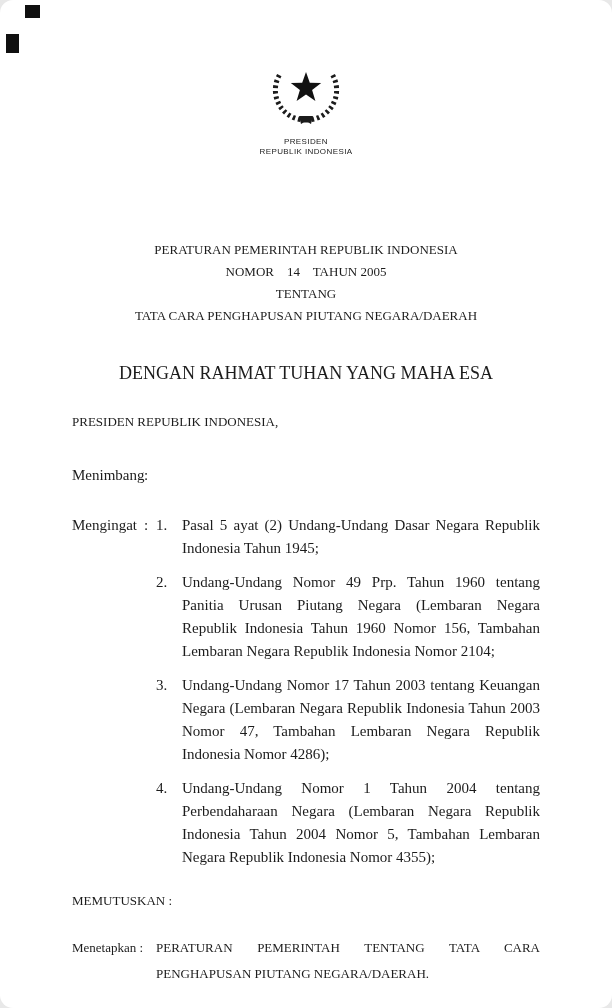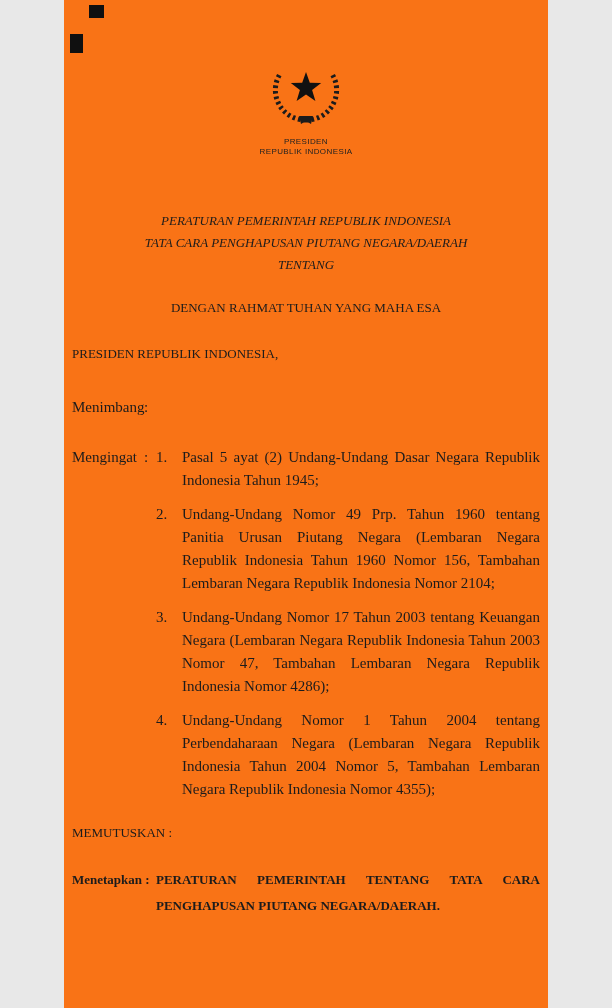--- a/index.html
+++ b/index.html
@@ -1,41 +1,42 @@
 <!DOCTYPE html>
 <html><head>
 <meta charset="utf-8">
 <style>
   html,body{margin:0;padding:0;background:#e8e8e8;}
   .page{
     position:relative;
-    width:484px;height:1008px;
+    width:612px;height:1008px;
     margin:0 auto;
-    background:#f97316;
+    background:#ffffff;
     font-family:"Liberation Serif","DejaVu Serif",serif;
     color:#1c1c1c;
     overflow:hidden;
+    border-radius:13px;
   }
   
   .artifact1{position:absolute;left:25px;top:5px;width:15px;height:13px;background:#101010;}
   .artifact2{position:absolute;left:6px;top:34px;width:13px;height:19px;background:#101010;}
 
   .emblem-wrap{padding-top:54px;text-align:center;}
   .emblem-caption{
     margin-top:3px;
     font-family:"Liberation Sans","DejaVu Sans",sans-serif;
     font-size:8px;line-height:10px;letter-spacing:.4px;color:#222;
   }
 
   .content{width:468px;margin:0 auto;} 
 
-  .title-block{margin-top:53px;text-align:center;font-size:13px;line-height:22px;font-style:italic;}
+  .title-block{margin-top:82px;text-align:center;font-size:13px;line-height:22px;}
   .pre{white-space:pre;}
 
-  .invocation{margin-top:24px;text-align:center;font-size:13px;}
+  .invocation{margin-top:36px;text-align:center;font-size:18px;}
   .authority{margin-top:30px;text-align:left;font-size:13px;}
 
   .clause{
     display:grid;
     grid-template-columns:64px 20px 1fr;
     font-size:15px;
     line-height:26px;
   }
   .clause-menimbang{margin-top:32px;}
   .clause-mengingat{margin-top:26px;line-height:23px;}
@@ -51,21 +52,21 @@
     line-height:23px;
   }
   .num-item:last-child{margin-bottom:0;}
 
   .memutuskan-heading{margin-top:24px;text-align:left;font-size:13px;}
 
   .menetapkan{
     display:grid;
     grid-template-columns:84px 1fr;
     margin-top:26px;
-    font-size:13px;line-height:26px;font-weight:bold;
+    font-size:13px;line-height:26px;
   }
   .menetapkan-body{text-align:justify;}
 </style>
 </head>
 <body>
 
 <div class="page">
 
   <div class="artifact1"></div>
   <div class="artifact2"></div>
@@ -83,22 +84,23 @@
     <div class="emblem-caption">
       <div>PRESIDEN</div>
       <div>REPUBLIK INDONESIA</div>
     </div>
   </div>
 
   <div class="content">
 
     <div class="title-block">
       <div>PERATURAN PEMERINTAH REPUBLIK INDONESIA</div>
+      <div class="pre">NOMOR    14    TAHUN 2005</div>
+      <div>TENTANG</div>
       <div>TATA CARA PENGHAPUSAN PIUTANG NEGARA/DAERAH</div>
-      <div>TENTANG</div>
     </div>
 
     <div class="invocation">DENGAN RAHMAT TUHAN YANG MAHA ESA</div>
     <div class="authority">PRESIDEN REPUBLIK INDONESIA,</div>
 
     <div class="clause clause-menimbang">
       <div class="clause-label">Menimbang</div>
       <div class="clause-colon">:</div>
     </div>
 

